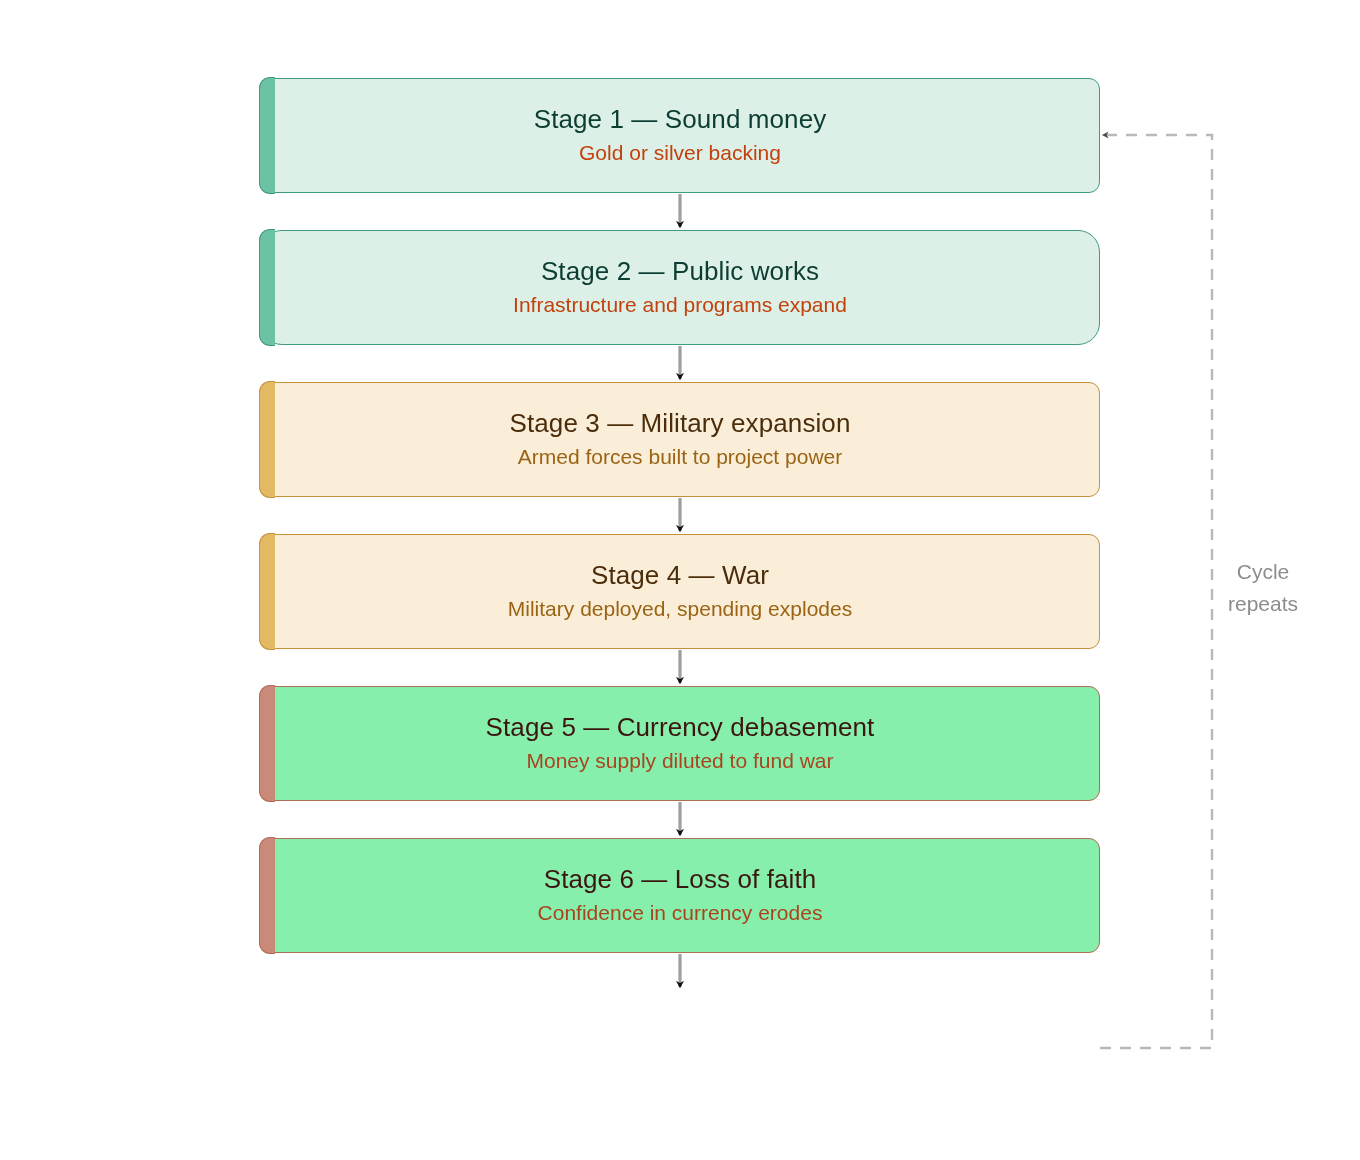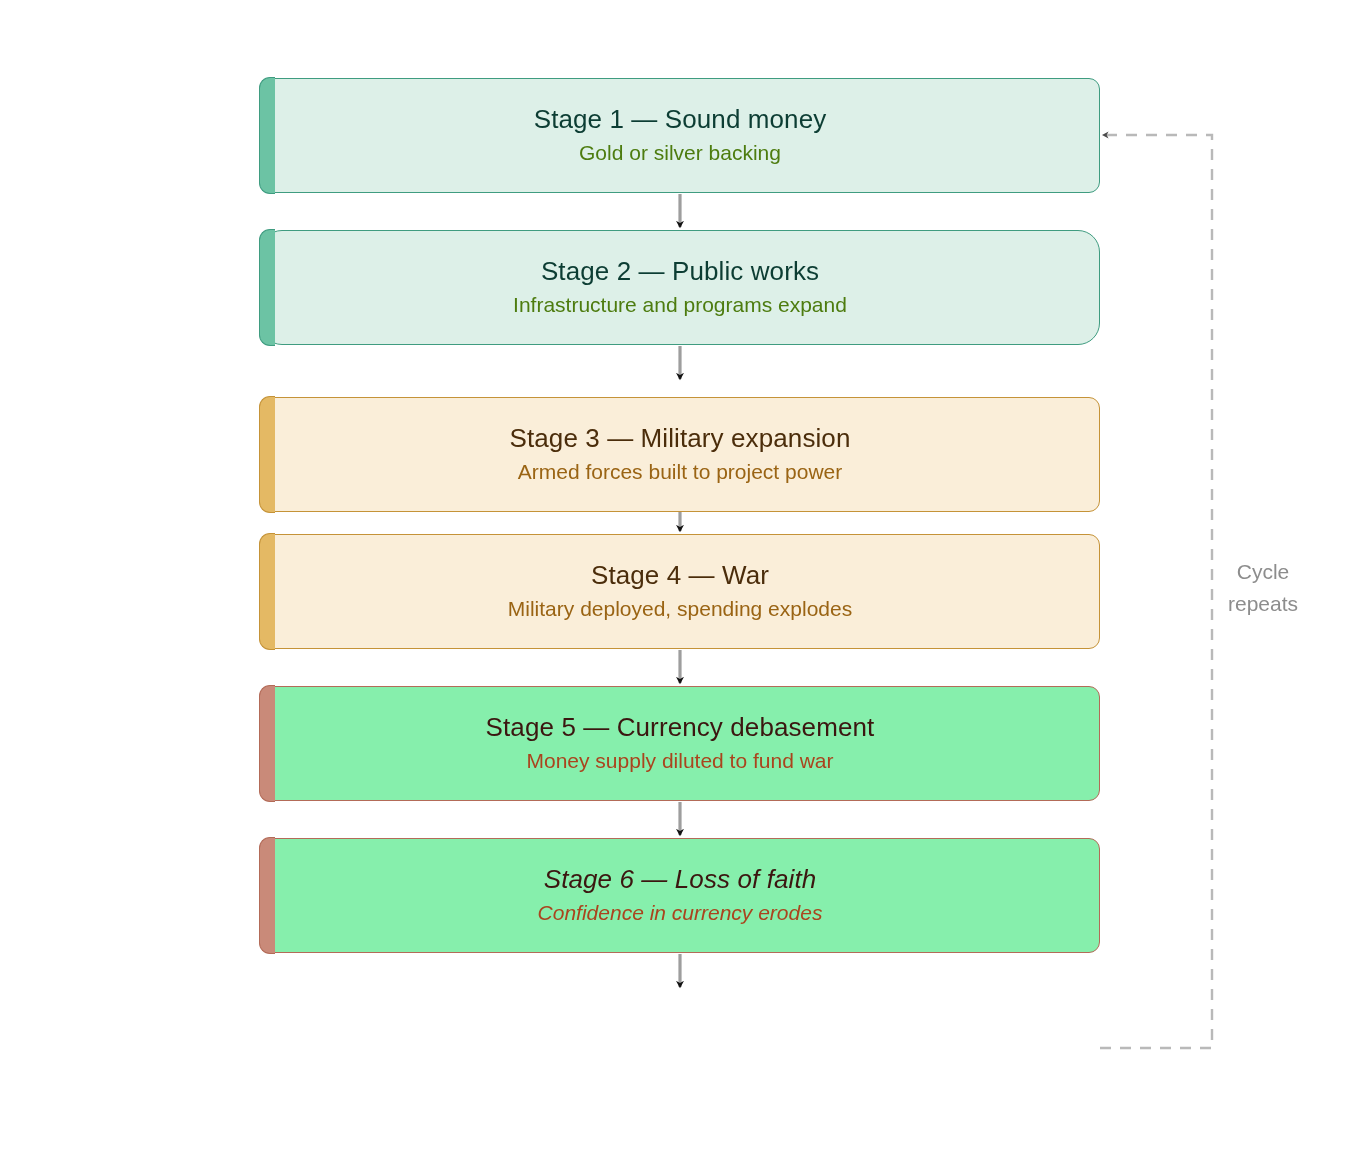--- a/index.html
+++ b/index.html
@@ -66,21 +66,21 @@
     z-index: 2;
     font-size: 21px;
     line-height: 1.15;
     white-space: nowrap;
   }
 
   
   .pal-teal            { background: #ddf0e8; border-color: #3f9c80; }
   .pal-teal .accent-bar{ background: #6cc3a4; border-color: #3f9c80; }
   .pal-teal .stage-title { color: #0c3d33; }
-  .pal-teal .stage-sub   { color: #4d7c0f; }
+  .pal-teal .stage-sub   { color: #c2410c; }
 
   
   .pal-amber            { background: #faeed9; border-color: #c59338; }
   .pal-amber .accent-bar{ background: #e4b964; border-color: #c59338; }
   .pal-amber .stage-title { color: #4b2d0b; }
   .pal-amber .stage-sub   { color: #9a6414; }
 
   
   .pal-rose            { background: #86efac; border-color: #b36b58; }
   .pal-rose .accent-bar{ background: #c98a79; border-color: #b36b58; }
@@ -147,39 +147,39 @@
     <div class="stage-title">Stage 1 — Sound money</div>
     <div class="stage-sub">Gold or silver backing</div>
   </div>
 
   <div class="stage-box pal-teal" style="top:230px;border-radius:22px;">
     <span class="accent-bar"></span>
     <div class="stage-title">Stage 2 — Public works</div>
     <div class="stage-sub">Infrastructure and programs expand</div>
   </div>
 
-  <div class="stage-box pal-amber" style="top:397px;align-items:center;">
+  <div class="stage-box pal-amber" style="top:382px;align-items:center;">
     <span class="accent-bar"></span>
     <div class="stage-title">Stage 3 — Military expansion</div>
     <div class="stage-sub">Armed forces built to project power</div>
   </div>
 
   <div class="stage-box pal-amber" style="top:534px;">
     <span class="accent-bar"></span>
     <div class="stage-title">Stage 4 — War</div>
     <div class="stage-sub">Military deployed, spending explodes</div>
   </div>
 
   <div class="stage-box pal-rose" style="top:686px;">
     <span class="accent-bar"></span>
     <div class="stage-title">Stage 5 — Currency debasement</div>
     <div class="stage-sub">Money supply diluted to fund war</div>
   </div>
 
-  <div class="stage-box pal-rose" style="top:838px;font-style:italic;">
+  <div class="stage-box pal-rose" style="top:838px;">
     <span class="accent-bar"></span>
     <div class="stage-title">Stage 6 — Loss of faith</div>
     <div class="stage-sub">Confidence in currency erodes</div>
   </div>
 
 
   <div id="cycle-label">
     <div>Cycle</div>
     <div>repeats</div>
   </div>

